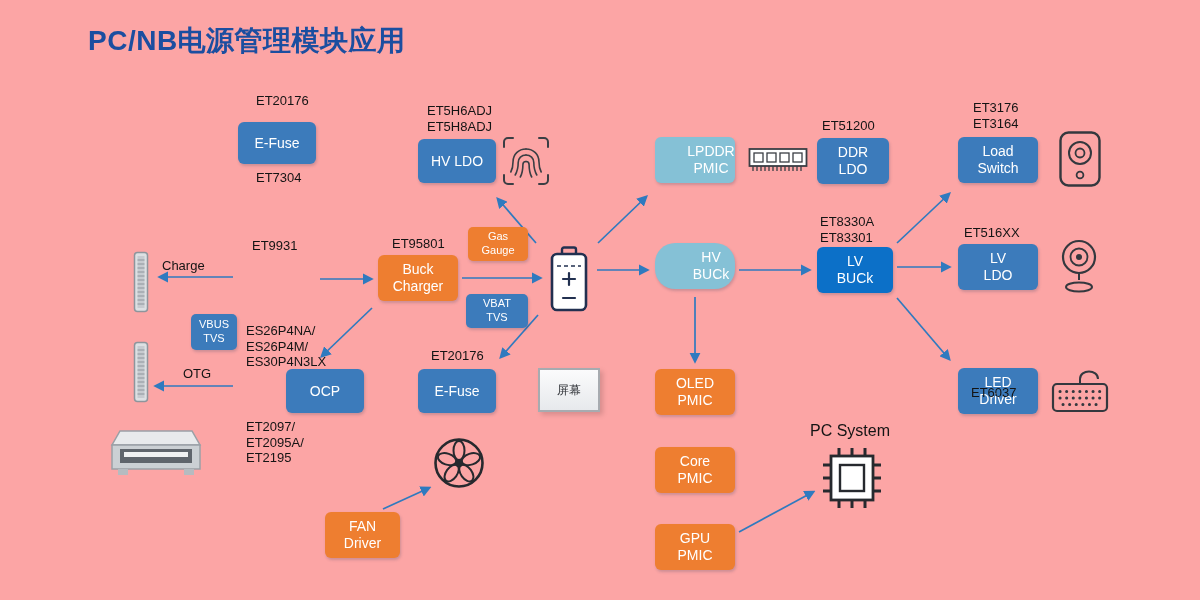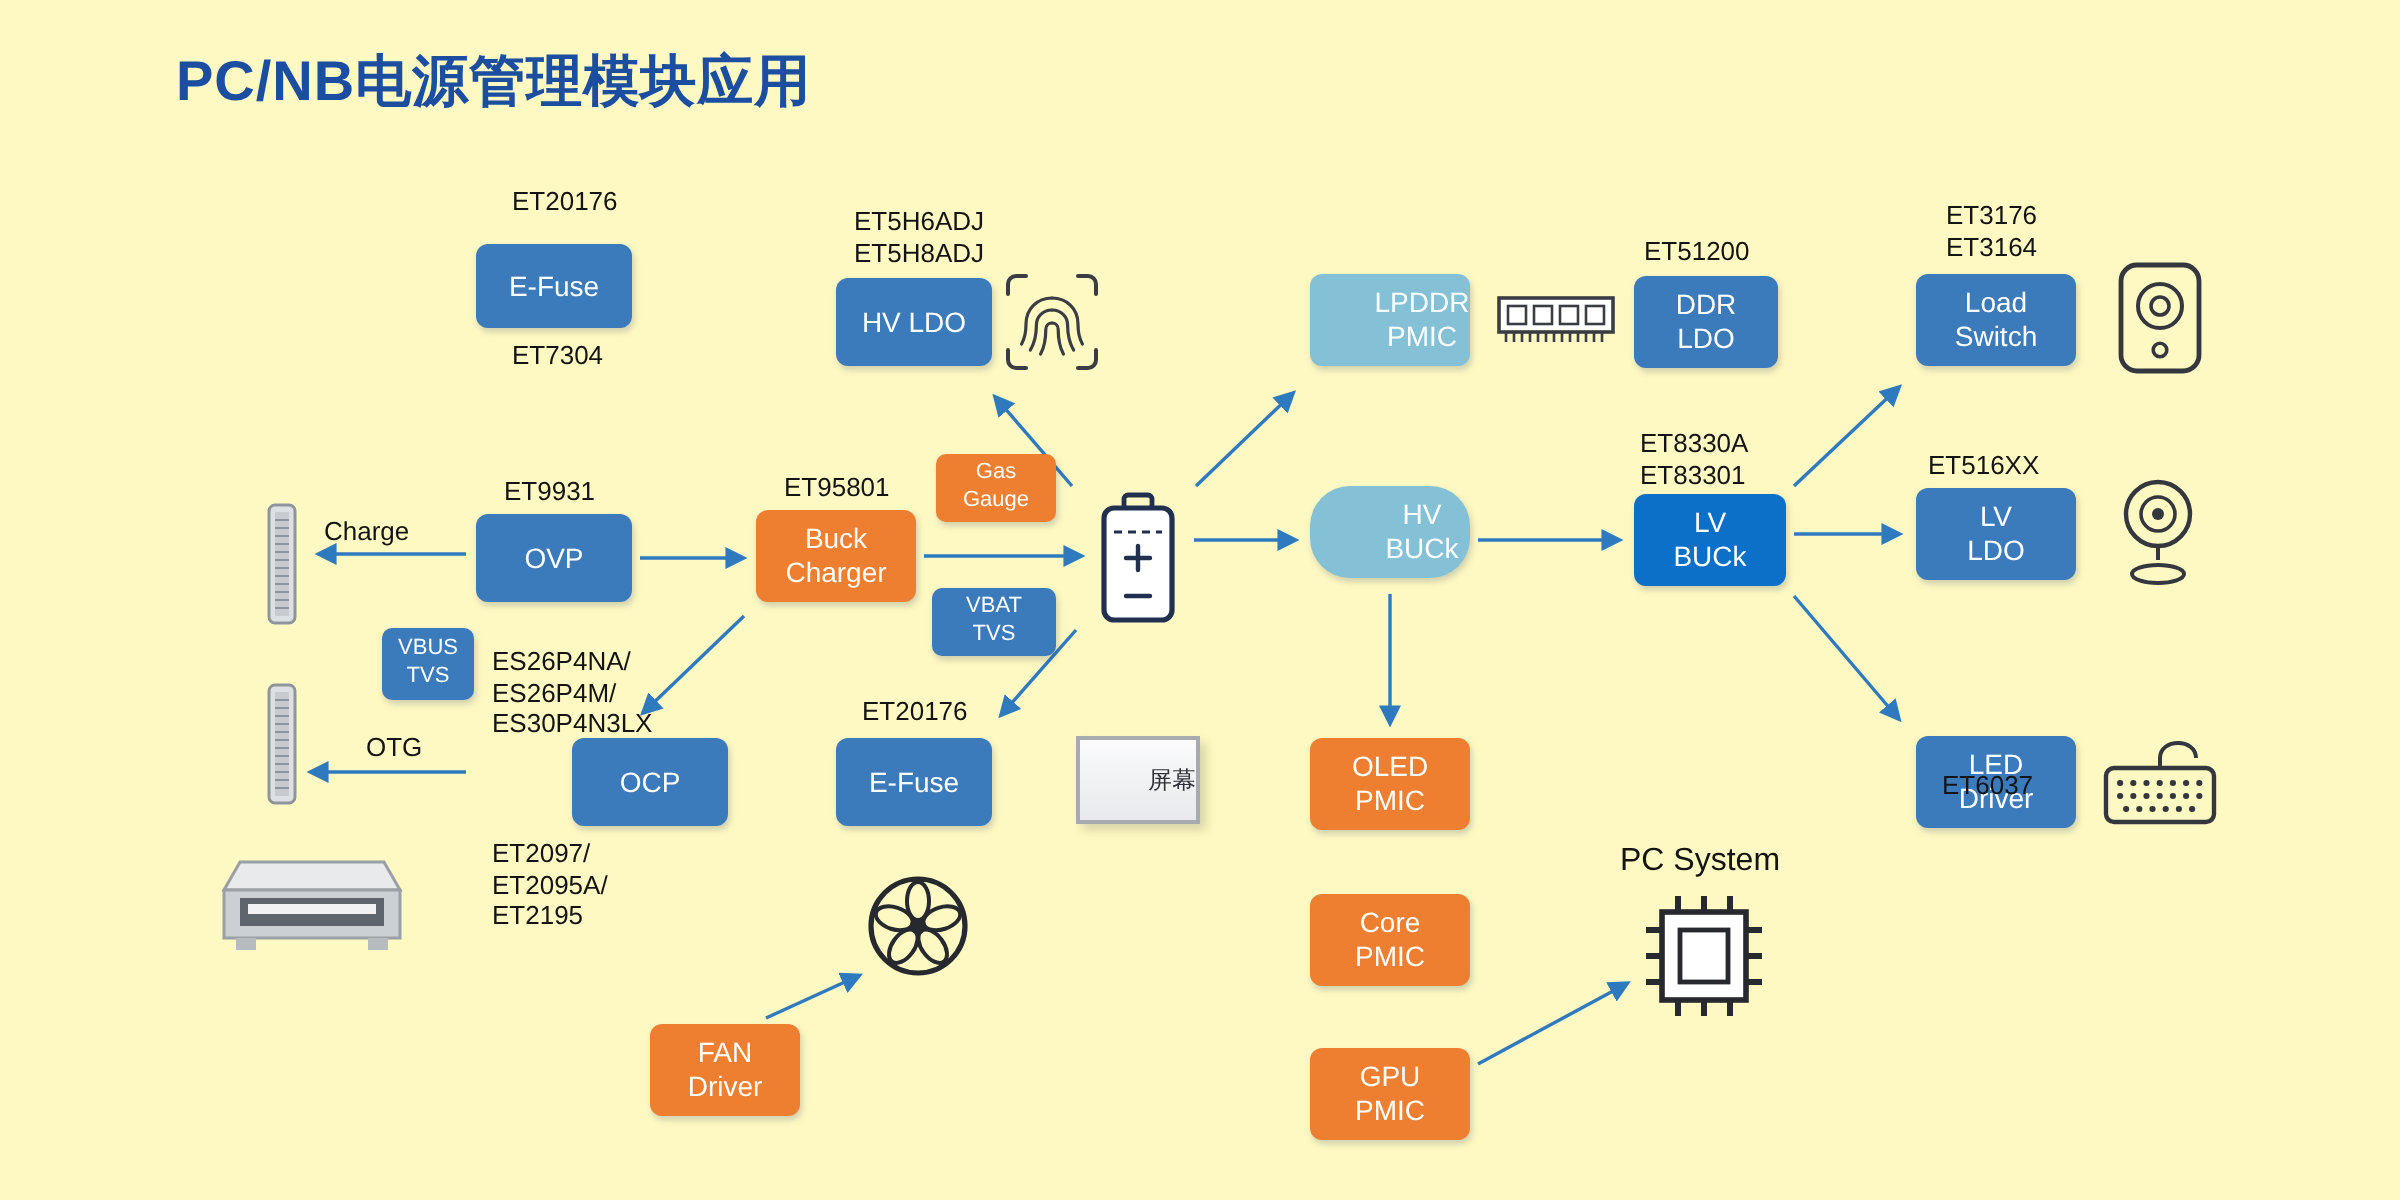--- a/index.html
+++ b/index.html
@@ -1,19 +1,19 @@
 <!DOCTYPE html>
 <html style="--c-title: #1B4EA0; --c-blue: #3C7BBB; --c-teal: #85C1D6; --c-bright: #0C70C8; --c-orange: #EE7E30; --c-arrow: #2F7ABF; --c-caption: #141414;"><head>
 <meta charset="utf-8">
 <style>
   * { box-sizing: border-box; margin: 0; padding: 0; }
   body { background: #ffffff; }
   #canvas {
     position: relative; width: 1200px; height: 600px;
-    background: #fef9c3; overflow: hidden;
+    background: #fca5a5; overflow: hidden;
     font-family: "Liberation Sans", sans-serif;
   }
   .title {
     position: absolute; left: 88px; top: 22px;
     font-size: 28px; font-weight: 700; letter-spacing: .5px;
     color: var(--c-title, #1B4EA0);
   }
   .node {
     position: absolute; display: flex; align-items: center; justify-content: center;
     text-align: center; color: #fff; border-radius: 6px;
@@ -29,21 +29,21 @@
     position: absolute; font-size: 13px; line-height: 1.2;
     color: var(--c-caption, #141414); white-space: pre-line;
   }
   #edges { position: absolute; left: 0; top: 0; pointer-events: none; }
   .icon { position: absolute; }
   .screen {
     position: absolute; left: 538px; top: 368px; width: 62px; height: 44px;
     border: 2px solid #A7ABB0;
     background: linear-gradient(180deg, #FBFBFC 0%, #E7E9EC 100%);
     box-shadow: 3px 3px 5px rgba(0,0,0,.15);
-    display: flex; align-items: center; justify-content: flex-end;
+    display: flex; align-items: center; justify-content: center;
     font-size: 12px; color: #2E3136;
   }
 </style>
 </head>
 <body>
 
 <div id="canvas">
 
   <div class="title">PC/NB电源管理模块应用</div>
 
@@ -192,21 +192,20 @@
     <svg width="60" height="52" viewBox="0 0 60 52">
       <path d="M30 22v-5c0-5 4.5-7.5 9-7.5s9 2.5 9 7.5" fill="none" stroke="#34383E" stroke-width="2"></path>
       <rect x="3" y="22" width="54" height="27" rx="4" fill="none" stroke="#34383E" stroke-width="2.2"></rect>
       <path d="M10 29.5h40" stroke="#34383E" stroke-width="3" stroke-linecap="round" stroke-dasharray="0.1 6.5" fill="none"></path>
       <path d="M10 36h40" stroke="#34383E" stroke-width="3" stroke-linecap="round" stroke-dasharray="0.1 6.5" fill="none"></path>
       <path d="M13 42.5h34" stroke="#34383E" stroke-width="3" stroke-linecap="round" stroke-dasharray="0.1 6.5" fill="none"></path>
     </svg>
   </div>
 
 <div class="node blue" style="left: 238px; top: 122px; width: 78px; height: 42px;">E-Fuse</div>
-    <div class="node blue" style="left: 238px; top: 257px; width: 78px; height: 44px;">OVP</div>
     <div class="node blue small" style="left: 191px; top: 314px; width: 46px; height: 36px;">VBUS
 TVS</div>
     <div class="node blue" style="left: 238px; top: 369px; width: 78px; height: 44px; margin-left: 48px;">OCP</div>
     <div class="node orange" style="left: 378px; top: 255px; width: 80px; height: 46px;">Buck
 Charger</div>
     <div class="node blue" style="left: 418px; top: 139px; width: 78px; height: 44px;">HV LDO</div>
     <div class="node orange small" style="left: 468px; top: 227px; width: 60px; height: 34px;">Gas
 Gauge</div>
     <div class="node blue small" style="left: 466px; top: 294px; width: 62px; height: 34px;">VBAT
 TVS</div>

